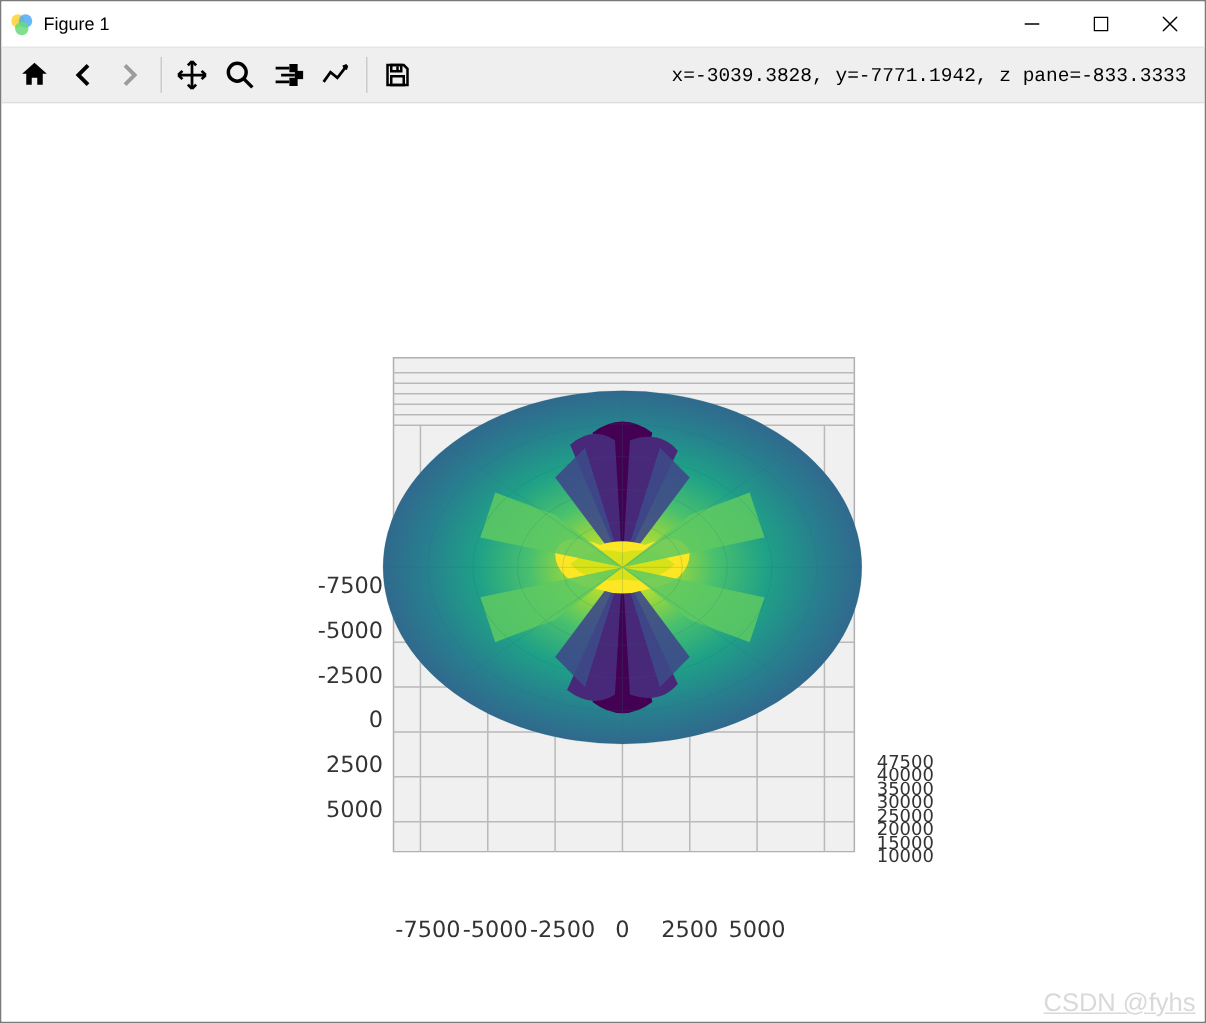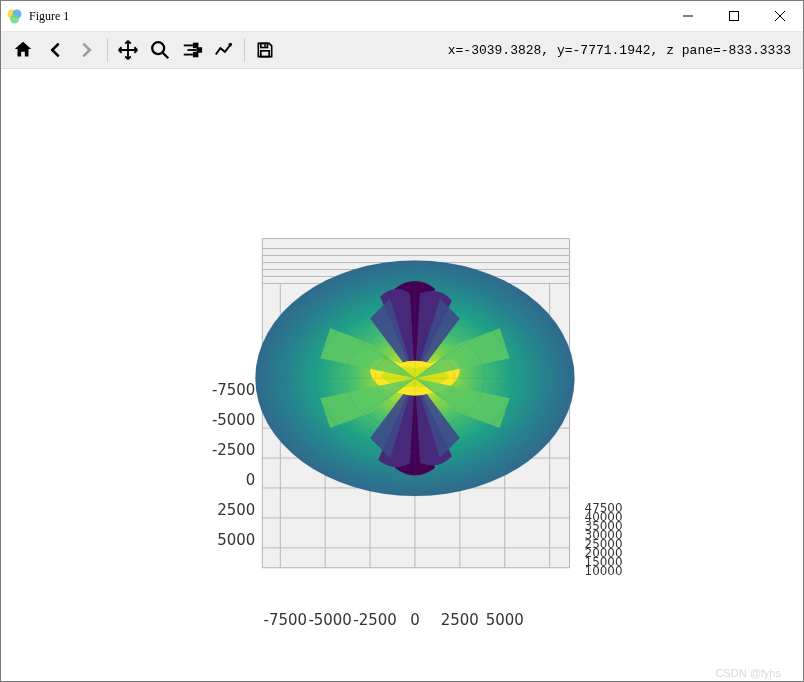--- a/index.html
+++ b/index.html
@@ -1,35 +1,35 @@
 <!DOCTYPE html>
 <html><head>
 <meta charset="utf-8">
 <style>
   body { margin:0; padding:0; font-family: "Segoe UI", Arial, sans-serif; background:#fff; width:804px; height:682px; overflow:hidden; }
   .window { width:804px; height:682px; border:1px solid #7a7a7a; box-sizing:border-box; display:flex; flex-direction:column; background:#fff; position:relative;}
   .titlebar { height:30px; display:flex; align-items:center; justify-content:space-between; padding:0 0 0 6px; background:#fff; border-bottom:1px solid #e6e6e6;}
   .titlebar-left { display:flex; align-items:center; gap:6px; }
   .app-icon { width:16px; height:16px; position:relative;}
   .app-icon svg{ display:block;}
-  .title { font-size:12px; color:#000;font-family:Liberation Serif, serif; }
+  .title { font-size:12px; color:#000; }
   .winbtns { display:flex; height:30px;}
   .winbtn { width:46px; height:30px; display:flex; align-items:center; justify-content:center; color:#000; }
   .toolbar { height:36px; background:#efefef; border-bottom:1px solid #dcdcdc; display:flex; align-items:center; padding:0 6px; gap:0; }
   .tool { width:30px; height:30px; display:flex; align-items:center; justify-content:center; color:#000; border:1px solid transparent; border-radius:2px;}
   .tool svg{ display:block;}
   .sep { width:1px; height:24px; background:#ccc; margin:0 4px;}
   .coords { margin-left:auto; font-family: "Consolas","Courier New",monospace; font-size:13px; color:#000; padding-right:6px; white-space:pre;}
   .canvas { flex:1; position:relative; background:#fff;padding-left:32px;}
   .figure-svg{ position:absolute; inset:0;}
   .axis-label{ font-family: "DejaVu Sans", Arial, sans-serif; font-size:15px; fill:#333;}
   .axis-label-sm{ font-family: "DejaVu Sans", Arial, sans-serif; font-size:12px; fill:#333;}
   .grid line{ stroke:#b9b9b9; stroke-width:1;}
   .panel{ fill:#f0f0f0; stroke:#b0b0b0; stroke-width:1;}
-  .watermark{ position:absolute; right:22px; bottom:2px; font-size:11px; color:#d9d9d9; font-family:Arial;}
+  .watermark{ position:absolute; right:6px; bottom:2px; font-size:17px; color:#d9d9d9; font-family:Arial;text-decoration:underline;}
 </style>
 </head>
 <body>
 
 <div class="window">
   <div class="titlebar">
     <div class="titlebar-left">
       <span class="app-icon">
         <svg width="16" height="16" viewBox="0 0 16 16">
           <circle cx="5" cy="6" r="4.5" fill="#ffd43b" opacity="0.9"></circle>

